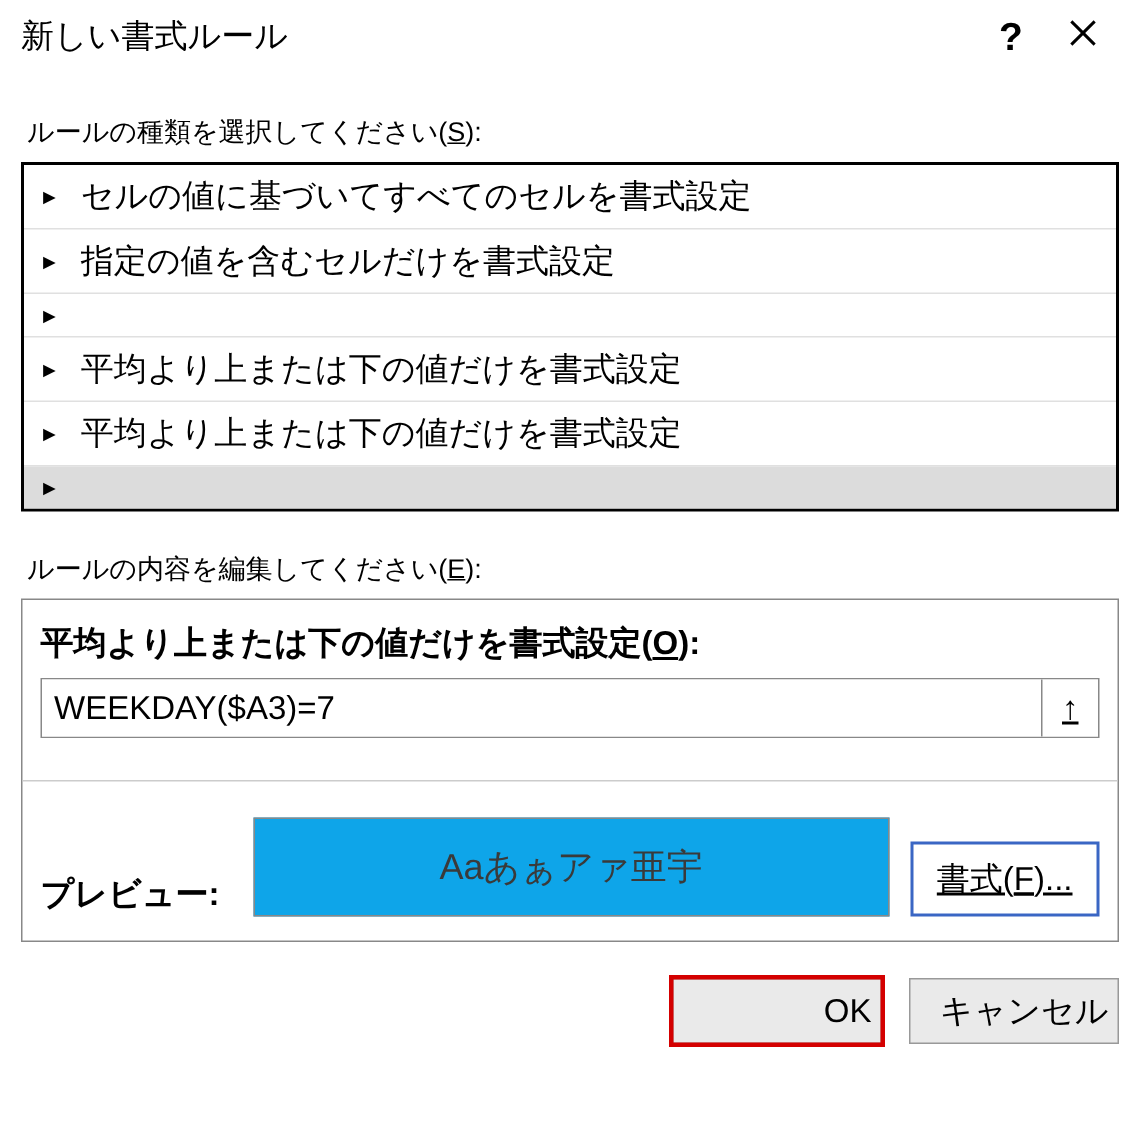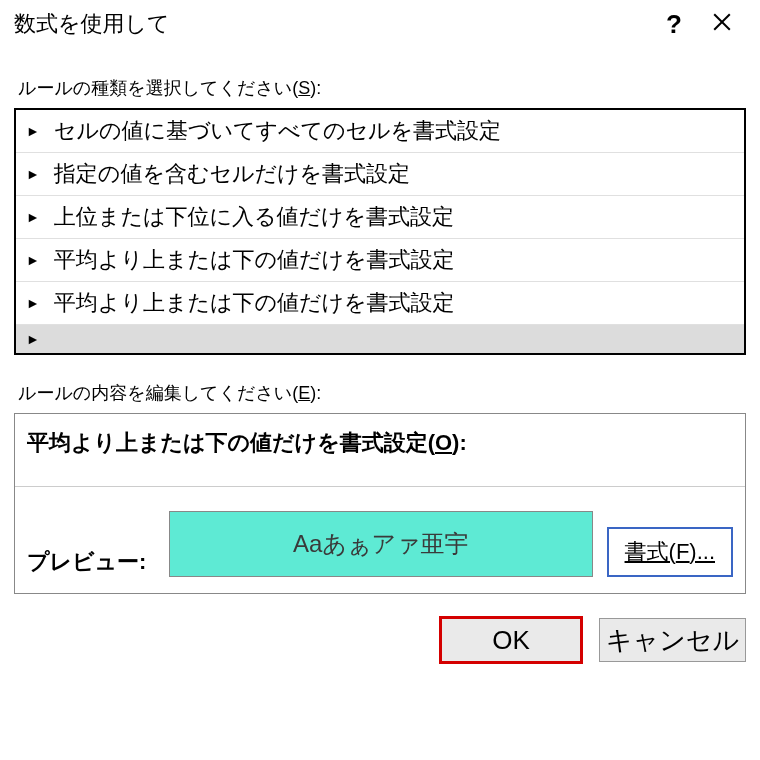--- a/index.html
+++ b/index.html
@@ -103,30 +103,31 @@
   }
 
   .footer {
     display: flex; justify-content: flex-end; gap: 18px;
     padding: 16px 14px 0 14px;
   }
   .btn {
     height: 44px; min-width: 140px;
     border: 1px solid #999;
     background: #eaeaea;
-    font-size: 26px;
+    font-size: 22px;
     cursor: pointer;
+    text-align: right;
   }
   .btn.ok { outline: 3px solid #d40000; outline-offset: -1px; }
 </style>
 </head>
 <body>
 
 <div class="titlebar">
-  <span class="title">数式を使用して</span>
+  <span class="title">新しい書式ルール</span>
   <span class="spacer"></span>
   <span class="help-btn">?</span>
   <span class="close-btn"><span class="close-x"></span></span>
 </div>
 
 <div class="body">
 
   <div class="section-label">
     <span>ルールの種類を選択してください(</span><span class="u">S</span><span>):</span>
   </div>
@@ -135,21 +136,20 @@
       <div class="rule-item">
         <span class="tri">►</span>
         <span>セルの値に基づいてすべてのセルを書式設定</span>
       </div>
       <div class="rule-item">
         <span class="tri">►</span>
         <span>指定の値を含むセルだけを書式設定</span>
       </div>
       <div class="rule-item">
         <span class="tri">►</span>
-        <span>上位または下位に入る値だけを書式設定</span>
       </div>
       <div class="rule-item">
         <span class="tri">►</span>
         <span>平均より上または下の値だけを書式設定</span>
       </div>
       <div class="rule-item">
         <span class="tri">►</span>
         <span>平均より上または下の値だけを書式設定</span>
       </div>
       <div class="rule-item selected">
@@ -158,26 +158,32 @@
     </div>
 
   <div class="section-label" style="margin-top:26px;">
     <span>ルールの内容を編集してください(</span><span class="u">E</span><span>):</span>
   </div>
 
   <div class="edit-box">
     <div class="edit-caption">
       <span>平均より上または下の値だけを書式設定(</span><span class="u">O</span><span>):</span>
     </div>
+    <div class="formula-row">
+      <input class="formula-input" value="WEEKDAY($A3)=7" style="">
+      <div class="collapse-btn">
+        <span class="arrow-up">↑</span>
+      </div>
+    </div>
 
     <hr class="hr">
 
     <div class="preview-row">
       <div class="preview-label">プレビュー:</div>
-      <div class="preview-swatch" style="background:#5eead4">Aaあぁアァ亜宇</div>
+      <div class="preview-swatch" style="background:#0ea5e9">Aaあぁアァ亜宇</div>
       <button class="format-btn">
         <span>書式(</span><span class="u">F</span><span>)...</span>
       </button>
     </div>
   </div>
 </div>
 
 <div class="footer">
   <button class="btn ok">OK</button>
   <button class="btn">キャンセル</button>

